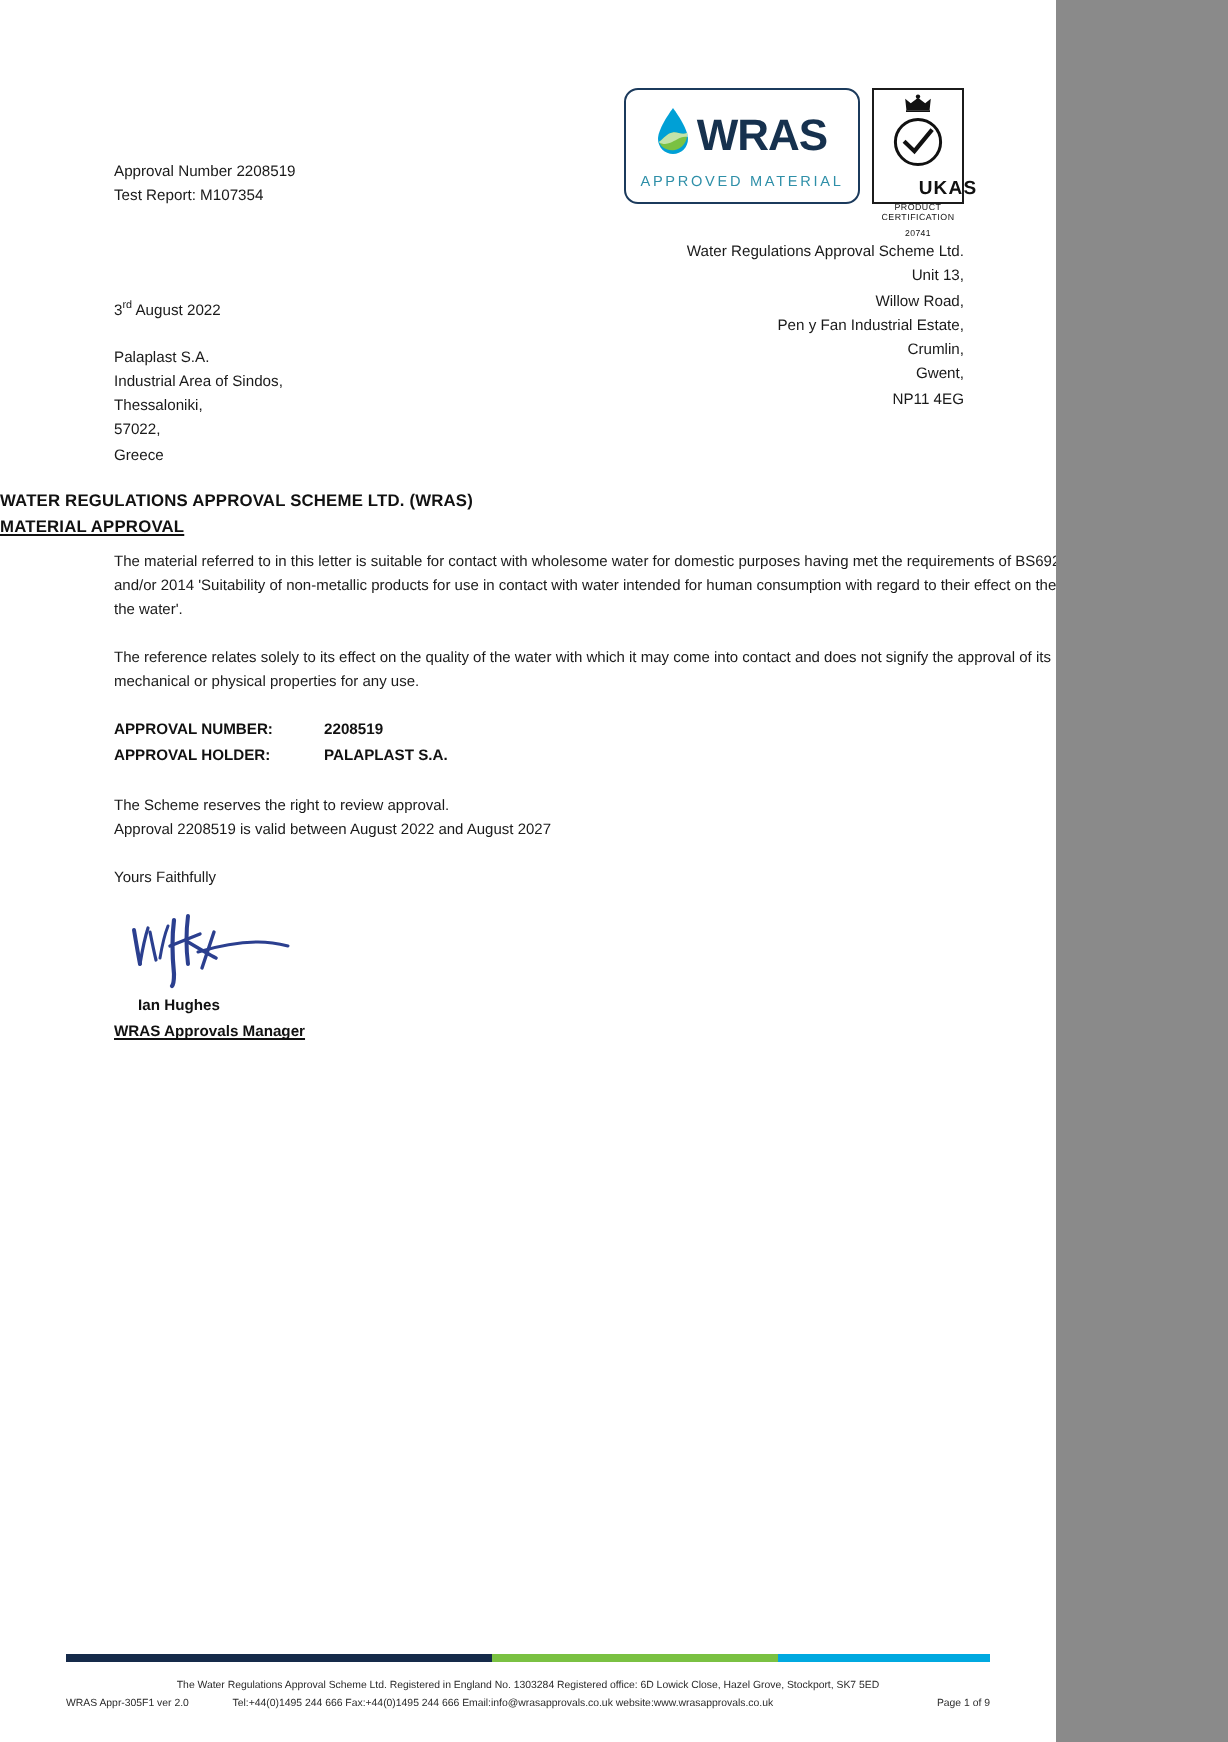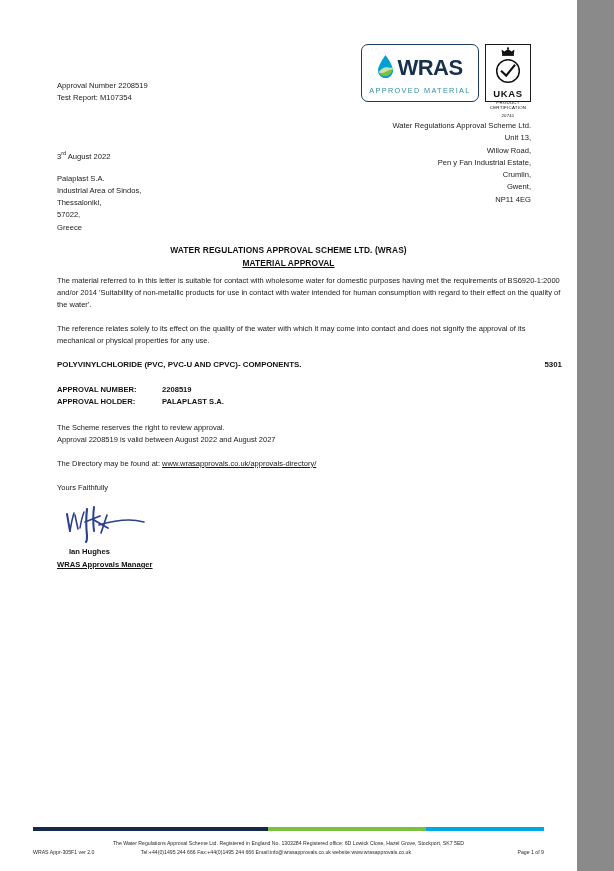--- a/index.html
+++ b/index.html
@@ -6,21 +6,21 @@
   html, body { margin: 0; padding: 0; }
   body {
     width: 614px;
     height: 871px;
     background: #8a8a8a;
     font-family: "Liberation Sans", sans-serif;
     -webkit-font-smoothing: antialiased;
   }
   .page {
     position: relative;
-    width: 577px;
+    width: 528px;
     height: 871px;
     background: #ffffff;
     overflow: hidden;
   }
   
   .logo-row {
     position: absolute;
     top: 44px;
     right: 46px;
     display: flex;
@@ -60,21 +60,21 @@
     border: 1.2px solid #1b1b1b;
     background: #fff;
     display: flex;
     flex-direction: column;
     align-items: center;
     padding-top: 2px;
   }
   .ukas-crown { line-height: 1; font-size: 9px; color: #111; margin-bottom: 0px; }
   .ukas-word {
     font-size: 9.5px; font-weight: bold; letter-spacing: 0.6px;
-    color: #111; line-height: 1; margin-top: 1px;
+    color: #111; line-height: 1; margin-top: 1px; padding-left: 30px;
   }
   .ukas-cert {
     font-size: 4.4px; letter-spacing: 0.25px; color: #111;
     line-height: 1.25; text-align: center; margin-top: 1px;
   }
   .ukas-num { font-size: 4.3px; color: #111; margin-top: 2px; letter-spacing: .2px; }
   
   .ref-block {
     position: absolute; left: 57px; top: 80px;
     font-size: 7.6px; color: #1a1a1a; line-height: 1.55;
@@ -88,21 +88,21 @@
     position: absolute; left: 57px; top: 150px;
     font-size: 7.6px; color: #1a1a1a;
   }
   .date-line sup { font-size: 5.4px; vertical-align: super; }
   .addr-left {
     position: absolute; left: 57px; top: 173px;
     font-size: 7.6px; color: #1a1a1a; line-height: 1.6;
   }
   .title-block {
     position: absolute; left: 0; right: 0; top: 245px;
-    text-align: center;
+    text-align: left;
   }
   .doc-title {
     font-size: 8.4px; font-weight: bold; color: #111; letter-spacing: .1px;
   }
   .doc-subtitle {
     font-size: 8.4px; font-weight: bold; color: #111;
     text-decoration: underline; margin-top: 3px; letter-spacing: .1px;
   }
   .body-wrap {
     position: absolute; left: 57px; top: 275px; width: 505px;
@@ -215,44 +215,37 @@
 
   <div class="title-block">
     <div class="doc-title">WATER REGULATIONS APPROVAL SCHEME LTD. (WRAS)</div>
     <div class="doc-subtitle">MATERIAL APPROVAL</div>
   </div>
 
   <div class="body-wrap">
     <div class="para">The material referred to in this letter is suitable for contact with wholesome water for domestic purposes having met the requirements of BS6920-1:2000 and/or 2014 'Suitability of non-metallic products for use in contact with water intended for human consumption with regard to their effect on the quality of the water'.</div>
     <div class="para">The reference relates solely to its effect on the quality of the water with which it may come into contact and does not signify the approval of its mechanical or physical properties for any use.</div>
 
-    <div class="prod-head">
-      <span>POLYVINYLCHLORIDE (PVC, PVC-U AND CPVC)- COMPONENTS.</span>
-      <span>5301</span>
-    </div>
 
 
     <div class="approval-lines">
       <div>
         <span class="lbl">APPROVAL NUMBER:</span><span>2208519</span>
       </div>
       <div>
         <span class="lbl">APPROVAL HOLDER:</span><span>PALAPLAST S.A.</span>
       </div>
     </div>
 
     <div class="para">
       <div>The Scheme reserves the right to review approval.</div>
       <div>Approval 2208519 is valid between August 2022 and August 2027</div>
     </div>
 
 
-    <div class="para">
-      <span>The Directory may be found at: </span><a class="link" href="#">www.wrasapprovals.co.uk/approvals-directory/</a>
-    </div>
 
     <div class="sign-off">Yours Faithfully</div>
 
     <div class="signature">
       <svg width="120" height="46" viewBox="0 0 120 46">
         <g fill="none" stroke="#2b3f8f" stroke-linecap="round" stroke-linejoin="round">
           <path d="M6 16 C7 22 8 28 9 33" stroke-width="2"></path>
           <path d="M9 33 C10 27 11 21 13 15" stroke-width="1.6"></path>
           <path d="M14 17 C15 22 16 27 17 31" stroke-width="1.6"></path>
           <path d="M19 30 C20 24 21 19 23 14" stroke-width="1.5"></path>

